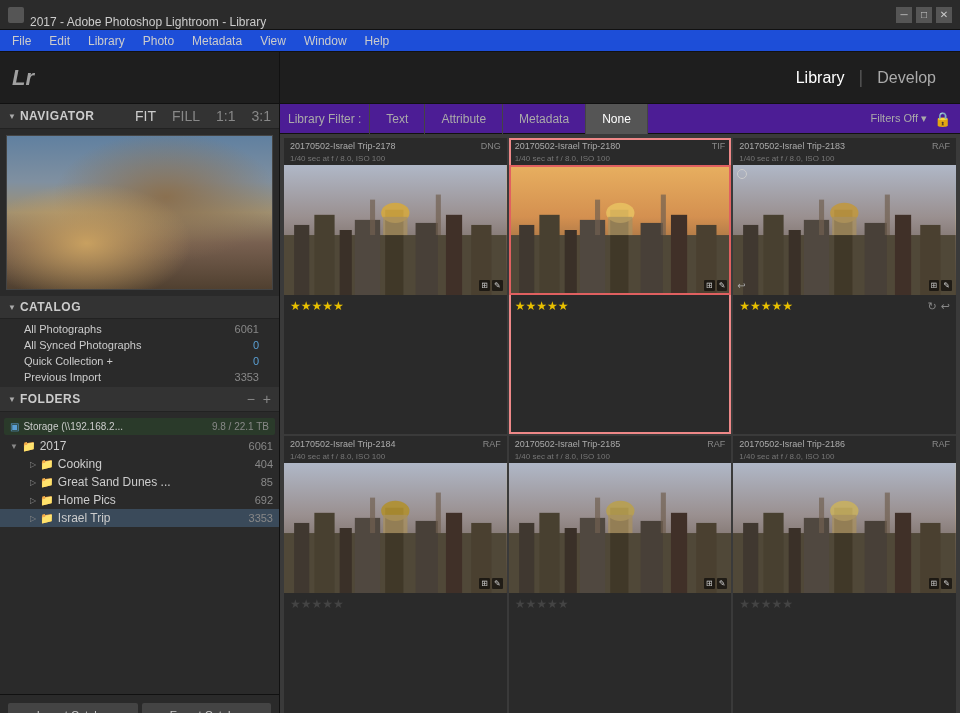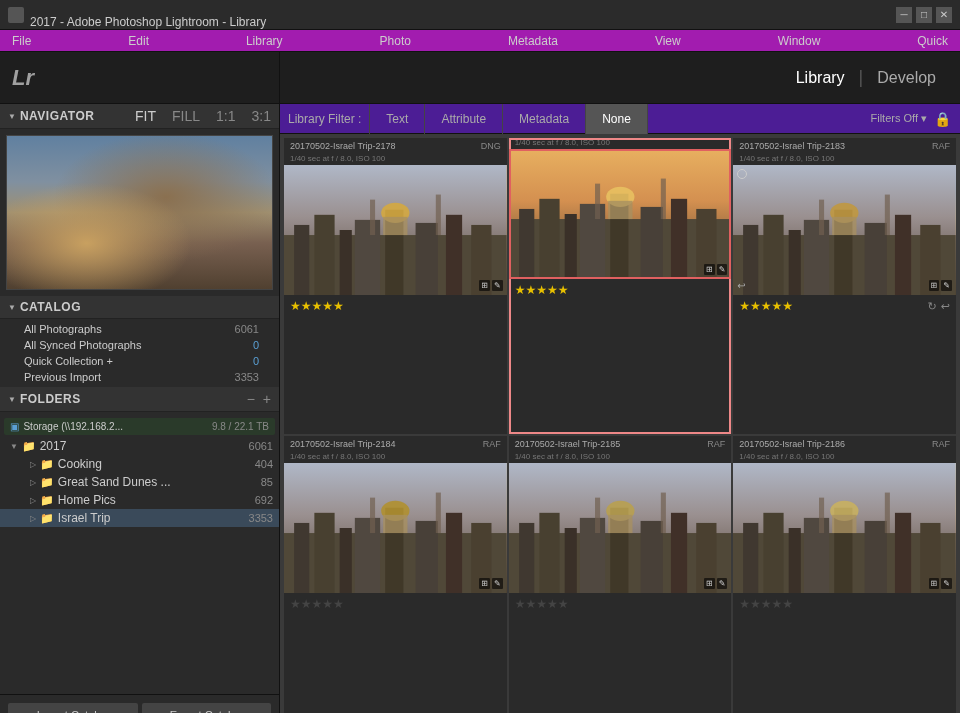--- a/index.html
+++ b/index.html
@@ -11,22 +11,22 @@
       justify-content: space-between; padding: 0 8px; border-bottom: 1px solid #111;
     }
     .title-bar-left { display: flex; align-items: center; gap: 6px; }
     .title-bar-icon { width: 16px; height: 16px; background: #555; border-radius: 2px; }
     .title-bar-text { font-size: 12px; color: #ccc; margin-top: 15px; }
     .title-bar-controls { display: flex; gap: 4px; }
     .title-btn { width: 16px; height: 16px; background: #555; border: none; cursor: pointer; color: #ccc; font-size: 10px; display: flex; align-items: center; justify-content: center; }
 
     
     .menu-bar {
-      height: 22px; background: #a21caf; display: flex; align-items: center;
-      padding: 0 4px; gap: 2px; border-bottom: 1px solid #111; justify-content: space-between;
+      height: 22px; background: #1d4ed8; display: flex; align-items: center;
+      padding: 0 4px; gap: 2px; border-bottom: 1px solid #111;
     }
     .menu-item { padding: 2px 8px; font-size: 12px; color: #ccc; cursor: pointer; }
 
     
     .main-container { display: flex; height: calc(713px - 52px - 30px); }
 
     
     .left-panel {
       width: 280px; min-width: 280px; background: #2a2a2a; border-right: 1px solid #111;
       display: flex; flex-direction: column; overflow: hidden;
@@ -214,21 +214,21 @@
 </div>
 
 <div class="menu-bar">
   <span class="menu-item">File</span>
   <span class="menu-item">Edit</span>
   <span class="menu-item">Library</span>
   <span class="menu-item">Photo</span>
   <span class="menu-item">Metadata</span>
   <span class="menu-item">View</span>
   <span class="menu-item">Window</span>
-  <span class="menu-item">Quick</span>
+  <span class="menu-item">Help</span>
 </div>
 
 <div class="header-row">
   <div class="header-left">
     <div class="lr-logo">
       <span class="lr-badge">Lr</span>
     </div>
   </div>
   <div class="header-right">
     <span class="module-btn active">Library</span>
@@ -400,20 +400,24 @@
       </div>
       <div class="photo-footer">
         <span class="stars">★★★★★</span>
         <div class="photo-icons">
           
           
         </div>
       </div>
     </div>
         <div class="photo-cell selected">
+      <div class="photo-header">
+        <span class="photo-title">20170502-Israel Trip-2180</span>
+        <span class="photo-format">TIF</span>
+      </div>
       <div class="photo-meta">1/40 sec at f / 8.0, ISO 100</div>
       <div class="photo-thumb thumb-jerusalem-2">
         <svg width="100%" height="100%" viewBox="0 0 220 130" preserveAspectRatio="xMidYMid slice" style="position:absolute;top:0;left:0;">
 
           <defs>
             <linearGradient id="sky1" x1="0" y1="0" x2="0" y2="1">
               <stop offset="0%" stop-color="#e8b060"></stop>
               <stop offset="40%" stop-color="#d49050"></stop>
               <stop offset="100%" stop-color="#504030"></stop>
             </linearGradient>

